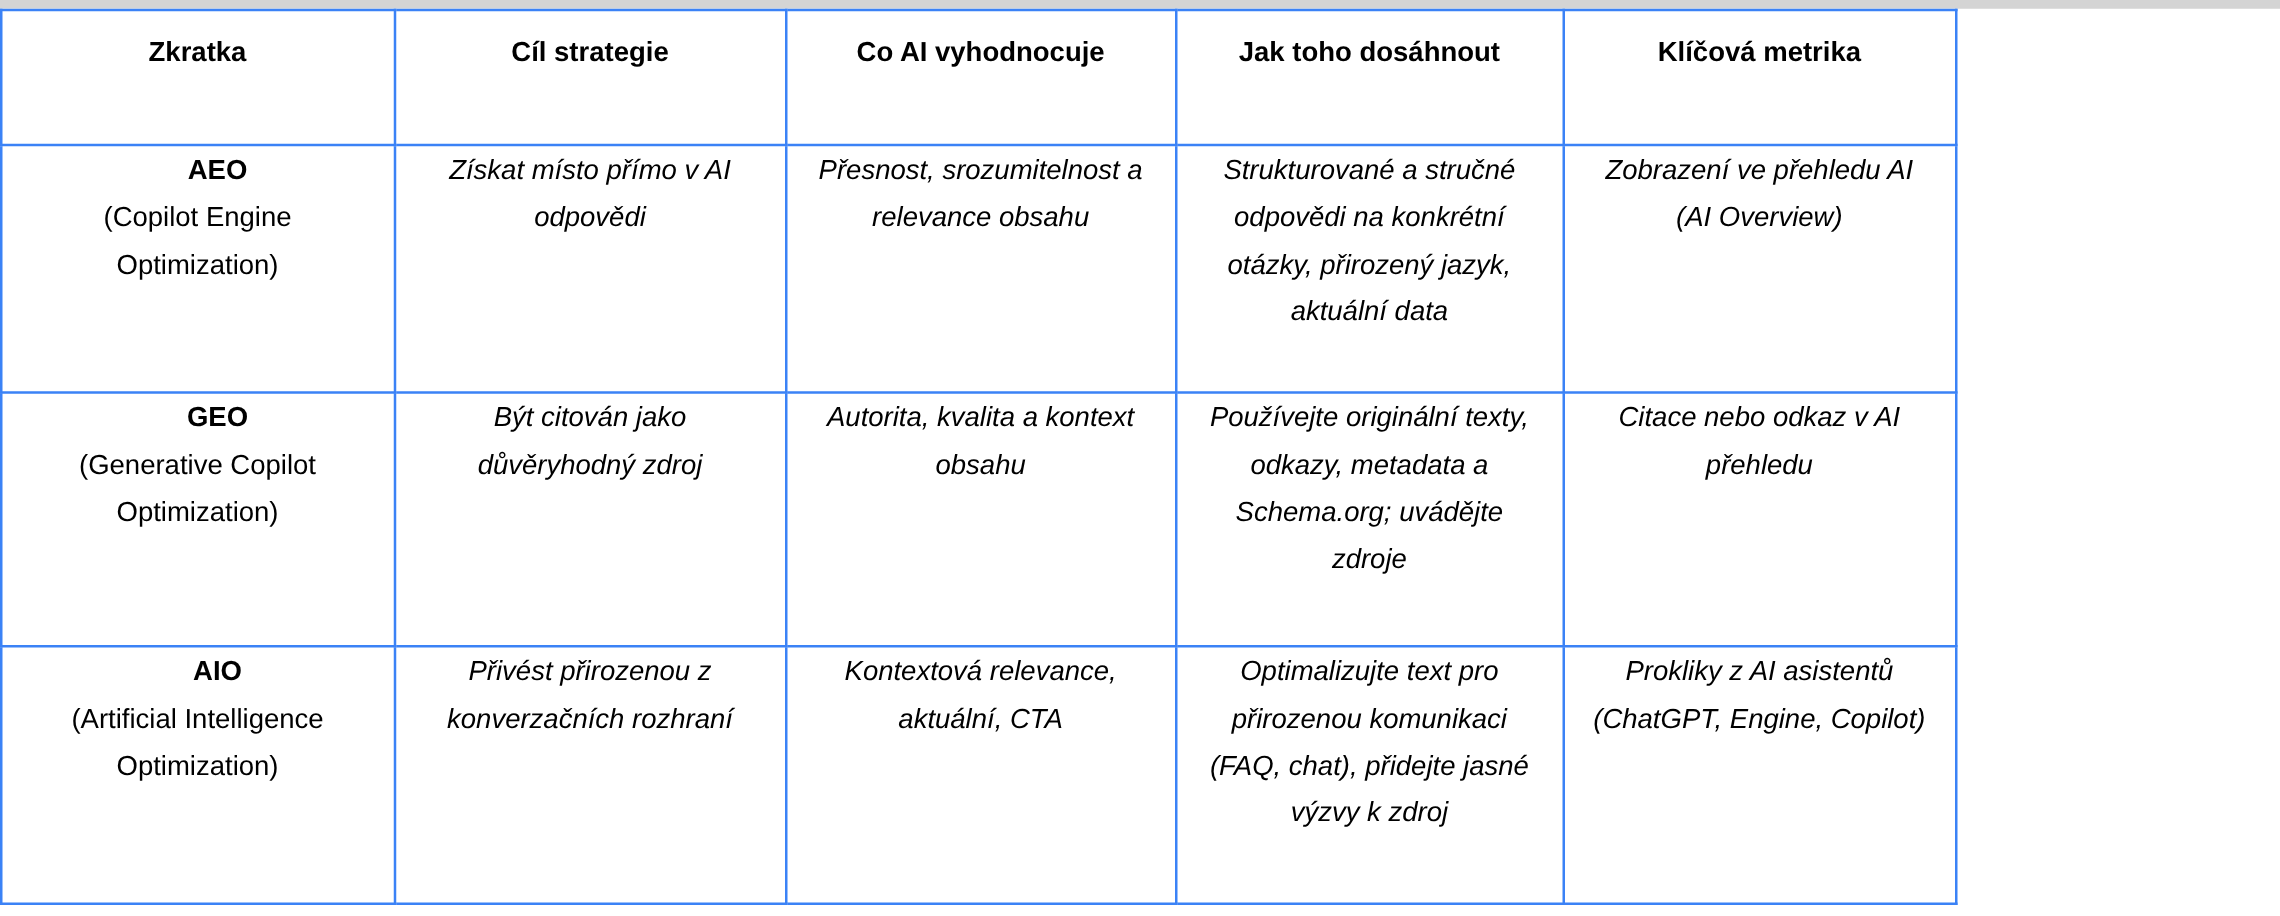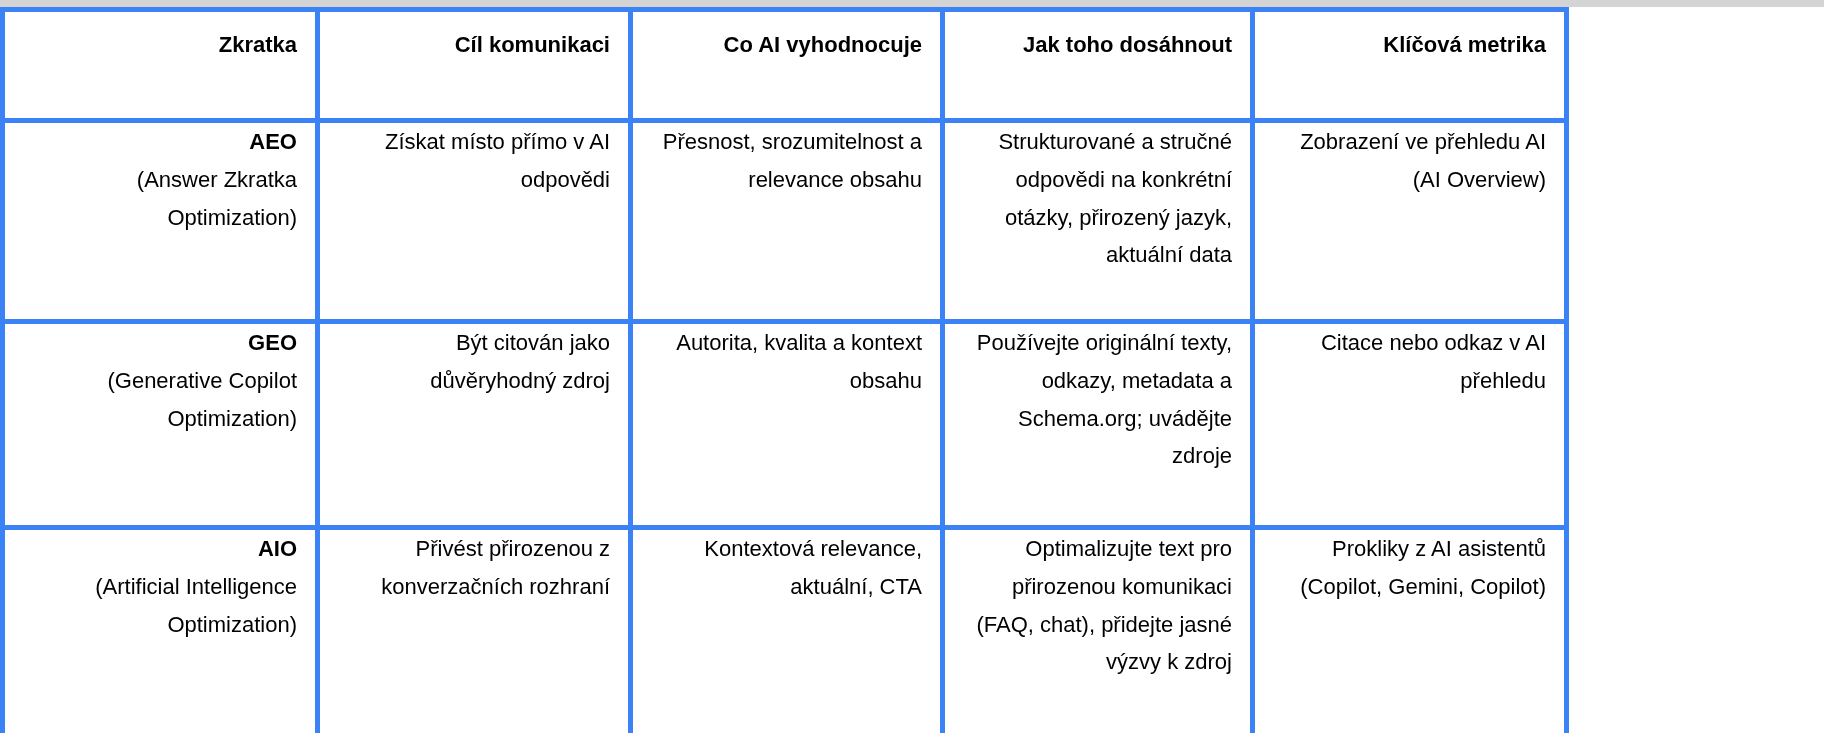--- a/index.html
+++ b/index.html
@@ -39,23 +39,23 @@
   }
 
   table.aeo-table col.c1 { width: 315px; }
   table.aeo-table col.c2 { width: 313px; }
   table.aeo-table col.c3 { width: 312px; }
   table.aeo-table col.c4 { width: 310px; }
   table.aeo-table col.c5 { width: 314px; }
 
   table.aeo-table th,
   table.aeo-table td {
-    border: 5px solid #3b82f6;
+    border: 2px solid #3b82f6;
     vertical-align: top;
-    text-align: right;
+    text-align: center;
     padding: 0 18px 16px 17px;
     font-size: 22px;
     line-height: 1.72;
     font-weight: normal;
   }
 
   table.aeo-table thead th {
     font-weight: bold;
     height: 68px;
     padding-top: 20px;
@@ -72,51 +72,51 @@
   .abbr-code {
     font-weight: bold;
     display: block;
     margin-left: 32px;
   }
   .abbr-full {
     font-weight: normal;
     display: block;
   }
 
-  .cell-text { display: block; }
+  .cell-text { display: block; font-style: italic; }
 </style>
 </head>
 <body>
 
 <div class="top-strip"></div>
 
 <div class="table-wrap">
   <table class="aeo-table">
     <colgroup>
       <col class="c1">
         <col class="c2">
         <col class="c3">
         <col class="c4">
         <col class="c5">
     </colgroup>
     <thead>
       <tr>
         <th>Zkratka</th>
-        <th>Cíl komunikaci</th>
+        <th>Cíl strategie</th>
         <th>Co AI vyhodnocuje</th>
         <th>Jak toho dosáhnout</th>
         <th>Klíčová metrika</th>
       </tr>
     </thead>
     <tbody>
 
       <tr class="row-aeo">
         <td class="abbr-cell">
           <span class="abbr-code">AEO</span>
-          <span class="abbr-full">(Answer Zkratka Optimization)</span>
+          <span class="abbr-full">(Copilot Engine Optimization)</span>
         </td>
         <td>
           <span class="cell-text">Získat místo přímo v AI odpovědi</span>
         </td>
         <td>
           <span class="cell-text">Přesnost, srozumitelnost a relevance obsahu</span>
         </td>
         <td>
           <span class="cell-text">Strukturované a stručné odpovědi na konkrétní otázky, přirozený jazyk, aktuální data</span>
         </td>
@@ -152,19 +152,19 @@
         <td>
           <span class="cell-text">Přivést přirozenou z konverzačních rozhraní</span>
         </td>
         <td>
           <span class="cell-text">Kontextová relevance, aktuální, CTA</span>
         </td>
         <td>
           <span class="cell-text">Optimalizujte text pro přirozenou komunikaci (FAQ, chat), přidejte jasné výzvy k zdroj</span>
         </td>
         <td>
-          <span class="cell-text">Prokliky z AI asistentů (Copilot, Gemini, Copilot)</span>
+          <span class="cell-text">Prokliky z AI asistentů (ChatGPT, Engine, Copilot)</span>
         </td>
       </tr>
 
     </tbody>
   </table>
 </div>
 
 </body></html>

